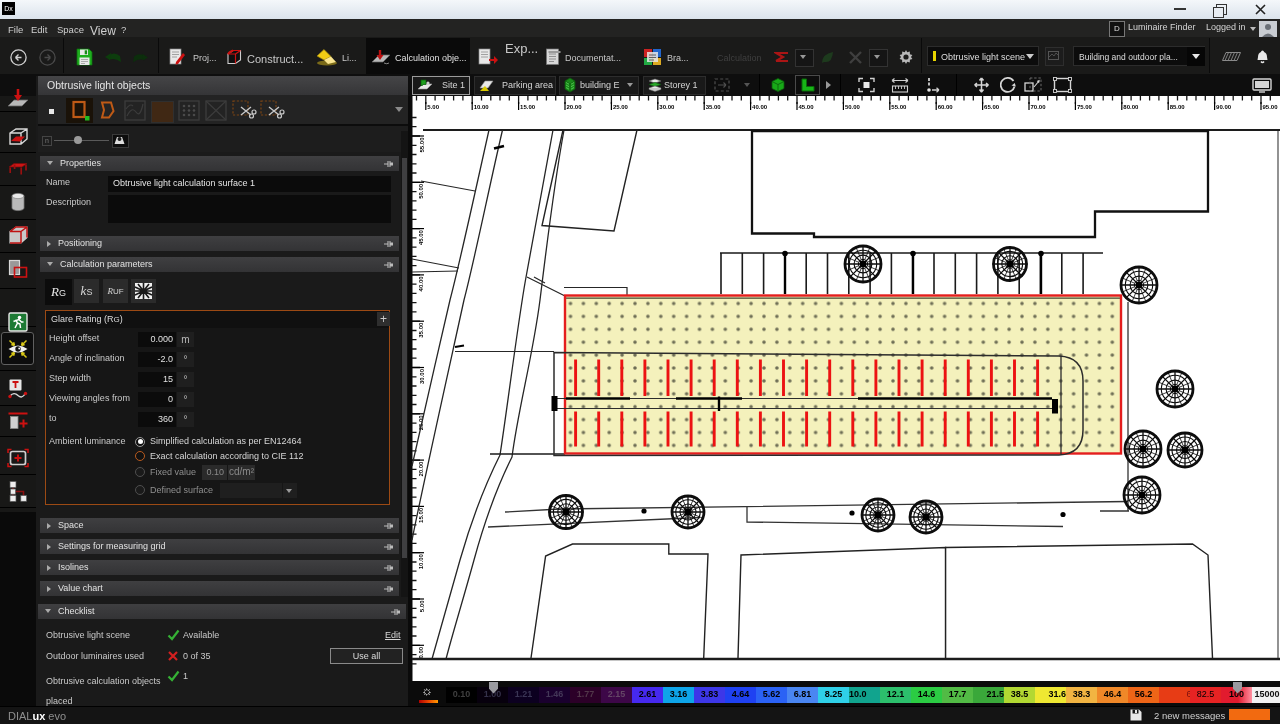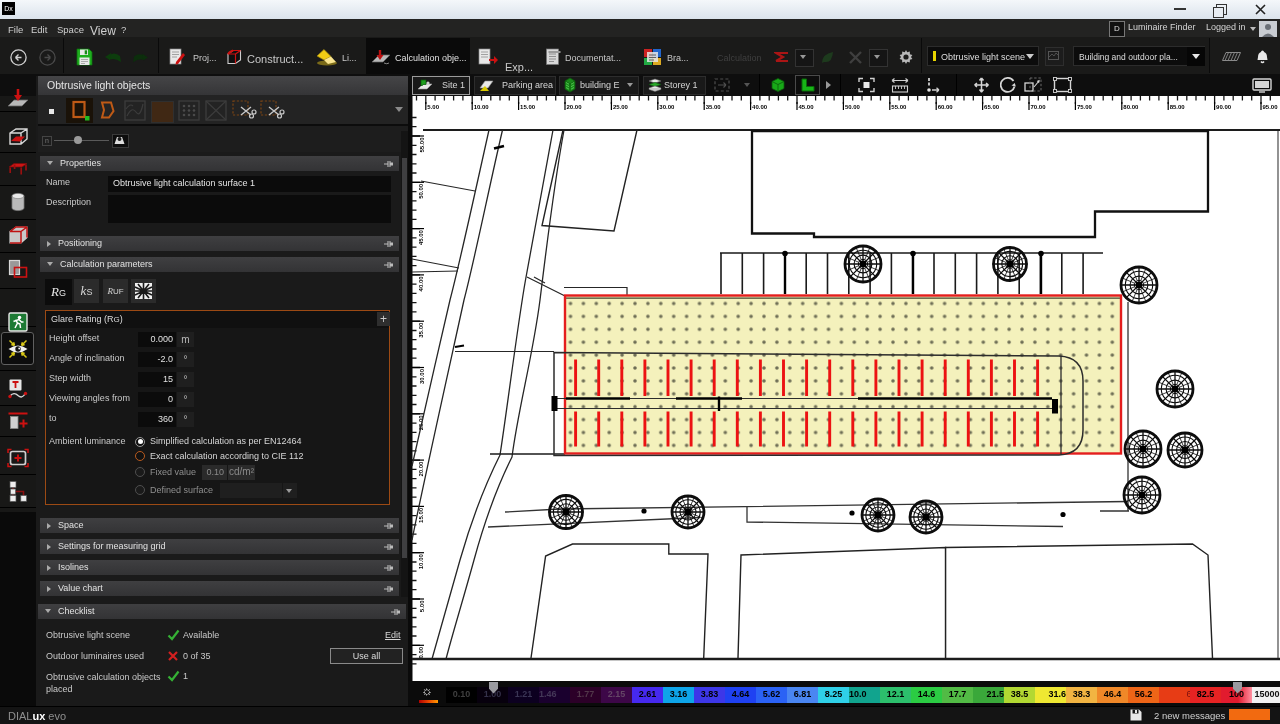--- a/index.html
+++ b/index.html
@@ -79,21 +79,21 @@
     <path d="M9,1 V8" stroke="#bb1111" stroke-width="2.4"></path>
     <path d="M5.5,6 L9,11 L12.5,6" fill="#bb1111"></path>
     <path d="M13,14 Q16,15.5 18,14" stroke="#888" stroke-width="1" fill="none"></path>
   </svg>
 <div style="position:absolute;left:395px;top:52.5px;color:#e0e0e0;font-size:9px">Calculation obje...</div>
 <svg style="position:absolute;left:478px;top:48px" width="20" height="18" viewBox="0 0 20 18">
     <rect x="1" y="1" width="11" height="15" fill="#e8e8e8" stroke="#888" stroke-width="0.7"></rect>
     <path d="M3,4 H10 M3,6.5 H10 M3,9 H10" stroke="#999" stroke-width="0.9"></path>
     <path d="M11,11 H16 V8 L20,12 L16,16 V13 H11 Z" fill="#cc1111"></path>
   </svg>
-<div style="position:absolute;left:505px;top:61px;color:#c8c8c8;font-size:11px">Exp...</div>
+<div style="position:absolute;left:505px;top:41px;color:#c8c8c8;font-size:13px">Exp...</div>
 <svg style="position:absolute;left:545px;top:48px" width="16" height="18" viewBox="0 0 16 18">
     <rect x="1.5" y="1" width="12" height="15.5" fill="#d8d8d8" stroke="#777" stroke-width="0.7"></rect>
     <rect x="3.5" y="3" width="12" height="2" fill="#9a9a9a"></rect>
     <path d="M4,6 H11 M4,8.5 H11 M4,11 H11 M4,13.5 H9" stroke="#888" stroke-width="0.9"></path>
   </svg>
 <div style="position:absolute;left:565px;top:52.5px;color:#c8c8c8;font-size:9px">Documentat...</div>
 <svg style="position:absolute;left:643px;top:48px" width="19" height="18" viewBox="0 0 19 18">
     <rect x="1" y="1" width="8" height="8" fill="#cc2222"></rect>
     <rect x="10" y="1" width="8" height="8" fill="#2266cc"></rect>
     <rect x="1" y="10" width="8" height="7" fill="#22aa44"></rect>
@@ -449,21 +449,21 @@
     <path d="M1.5,6.5 L5,10 L11.5,1.5" stroke="#35b135" stroke-width="2.2" fill="none"></path>
   </svg>
 <div style="position:absolute;left:183px;top:630px;color:#c9c9c9;font-size:9px">Available</div>
 <div style="position:absolute;left:385px;top:630px;color:#d8d8d8;font-size:9px;text-decoration:underline">Edit</div>
 <div style="position:absolute;left:46px;top:651px;color:#c9c9c9;font-size:9px">Outdoor luminaires used</div>
 <svg style="position:absolute;left:167px;top:650px" width="12" height="12" viewBox="0 0 12 12">
     <path d="M2,2 L10,10 M10,2 L2,10" stroke="#d42020" stroke-width="2.2"></path>
   </svg>
 <div style="position:absolute;left:183px;top:651px;color:#c9c9c9;font-size:9px">0 of 35</div>
 <div style="position:absolute;left:330px;top:648px;width:73px;height:16px;background:#222;border:1px solid #8a8a8a;color:#dcdcdc;font-size:9px;text-align:center;line-height:15px;box-sizing:border-box">Use all</div>
-<div style="position:absolute;left:46px;top:671px;width:130px;color:#c9c9c9;font-size:9px;line-height:12px">Obtrusive calculation objects placed</div>
+<div style="position:absolute;left:46px;top:671px;width:130px;color:#c9c9c9;font-size:9px;line-height:20px">Obtrusive calculation objects placed</div>
 <svg style="position:absolute;left:167px;top:670px" width="13" height="12" viewBox="0 0 13 12">
     <path d="M1.5,6.5 L5,10 L11.5,1.5" stroke="#35b135" stroke-width="2.2" fill="none"></path>
   </svg>
 <div style="position:absolute;left:183px;top:671px;color:#c9c9c9;font-size:9px">1</div>
 <div style="position:absolute;left:401px;top:131px;width:7px;height:466px;background:#141414"></div>
 <div style="position:absolute;left:402px;top:158px;width:5px;height:400px;background:#3f3f41"></div>
 <svg style="position:absolute;left:408px;top:96px" width="872" height="585" viewBox="408 96 872 585">
     <rect x="408" y="96" width="872" height="585" fill="#ffffff"></rect>
     <rect x="408" y="96" width="4.5" height="585" fill="#0a0a0a"></rect>
     <path d="M388.7,96 V100.5 M398,96 V100.5 M407.2,96 V100.5 M416.5,96 V100.5 M425.8,96 V104 M435.1,96 V100.5 M444.4,96 V100.5 M453.6,96 V100.5 M462.9,96 V100.5 M472.2,96 V104 M481.5,96 V100.5 M490.8,96 V100.5 M500,96 V100.5 M509.3,96 V100.5 M518.6,96 V104 M527.9,96 V100.5 M537.2,96 V100.5 M546.4,96 V100.5 M555.7,96 V100.5 M565,96 V104 M574.3,96 V100.5 M583.6,96 V100.5 M592.8,96 V100.5 M602.1,96 V100.5 M611.4,96 V104 M620.7,96 V100.5 M630,96 V100.5 M639.2,96 V100.5 M648.5,96 V100.5 M657.8,96 V104 M667.1,96 V100.5 M676.4,96 V100.5 M685.6,96 V100.5 M694.9,96 V100.5 M704.2,96 V104 M713.5,96 V100.5 M722.8,96 V100.5 M732,96 V100.5 M741.3,96 V100.5 M750.6,96 V104 M759.9,96 V100.5 M769.2,96 V100.5 M778.4,96 V100.5 M787.7,96 V100.5 M797,96 V104 M806.3,96 V100.5 M815.6,96 V100.5 M824.8,96 V100.5 M834.1,96 V100.5 M843.4,96 V104 M852.7,96 V100.5 M862,96 V100.5 M871.2,96 V100.5 M880.5,96 V100.5 M889.8,96 V104 M899.1,96 V100.5 M908.4,96 V100.5 M917.6,96 V100.5 M926.9,96 V100.5 M936.2,96 V104 M945.5,96 V100.5 M954.8,96 V100.5 M964,96 V100.5 M973.3,96 V100.5 M982.6,96 V104 M991.9,96 V100.5 M1001.2,96 V100.5 M1010.4,96 V100.5 M1019.7,96 V100.5 M1029,96 V104 M1038.3,96 V100.5 M1047.6,96 V100.5 M1056.8,96 V100.5 M1066.1,96 V100.5 M1075.4,96 V104 M1084.7,96 V100.5 M1094,96 V100.5 M1103.2,96 V100.5 M1112.5,96 V100.5 M1121.8,96 V104 M1131.1,96 V100.5 M1140.4,96 V100.5 M1149.6,96 V100.5 M1158.9,96 V100.5 M1168.2,96 V104 M1177.5,96 V100.5 M1186.8,96 V100.5 M1196,96 V100.5 M1205.3,96 V100.5 M1214.6,96 V104 M1223.9,96 V100.5 M1233.2,96 V100.5 M1242.4,96 V100.5 M1251.7,96 V100.5 M1261,96 V104 M1270.3,96 V100.5" stroke="#141414" stroke-width="1.3" fill="none"></path>
@@ -683,42 +683,42 @@
       <circle cx="926" cy="517" r="4.1" stroke-width="1"></circle>
       <path d="M926,517 L943,517 M926,517 L938,529 M926,517 L926,534 M926,517 L914,529 M926,517 L909,517 M926,517 L914,505 M926,517 L926,500 M926,517 L938,505" stroke-width="1.3"></path>
       <path d="M929.8,518.6 L940.6,523.1 M927.6,520.8 L932.1,531.6 M924.4,520.8 L919.9,531.6 M922.2,518.6 L911.4,523.1 M922.2,515.4 L911.4,510.9 M924.4,513.2 L919.9,502.4 M927.6,513.2 L932.1,502.4 M929.8,515.4 L940.6,510.9" stroke-width="0.8"></path>
       <circle cx="926" cy="517" r="3.4" fill="#000" stroke="none"></circle>
     </g>
   </svg>
 <div style="position:absolute;left:408px;top:681px;width:872px;height:25px;background:#0b0b0b"></div>
 <div style="position:absolute;left:446px;top:687px;width:31px;height:15.5px;background:#000000;color:#3f3f3f;font-size:9px;font-weight:bold;text-align:center;line-height:15.5px">0.10</div>
 <div style="position:absolute;left:477px;top:687px;width:31px;height:15.5px;background:#07000d;color:#35314a;font-size:9px;font-weight:bold;text-align:center;line-height:15.5px">1.00</div>
 <div style="position:absolute;left:508px;top:687px;width:31px;height:15.5px;background:#0c0020;color:#3a3555;font-size:9px;font-weight:bold;text-align:center;line-height:15.5px">1.21</div>
-<div style="position:absolute;left:539px;top:687px;width:31px;height:15.5px;background:#1a002e;color:#443758;font-size:9px;font-weight:bold;line-height:15.5px">1.46</div>
+<div style="position:absolute;left:539px;top:687px;width:31px;height:15.5px;background:#1a002e;color:#443758;font-size:9px;font-weight:bold;text-align:center;line-height:15.5px">1.46</div>
 <div style="position:absolute;left:570px;top:687px;width:31px;height:15.5px;background:#2c0028;color:#52374a;font-size:9px;font-weight:bold;text-align:center;line-height:15.5px">1.77</div>
 <div style="position:absolute;left:601px;top:687px;width:31px;height:15.5px;background:#3d0748;color:#644666;font-size:9px;font-weight:bold;text-align:center;line-height:15.5px">2.15</div>
 <div style="position:absolute;left:632px;top:687px;width:31px;height:15.5px;background:#4629ef;color:#000;font-size:9px;font-weight:bold;text-align:center;line-height:15.5px">2.61</div>
 <div style="position:absolute;left:663px;top:687px;width:31px;height:15.5px;background:#0ea5e9;color:#000;font-size:9px;font-weight:bold;text-align:center;line-height:15.5px">3.16</div>
 <div style="position:absolute;left:694px;top:687px;width:31px;height:15.5px;background:#3d37e8;color:#000;font-size:9px;font-weight:bold;text-align:center;line-height:15.5px">3.83</div>
 <div style="position:absolute;left:725px;top:687px;width:31px;height:15.5px;background:#1f41f2;color:#000;font-size:9px;font-weight:bold;text-align:center;line-height:15.5px">4.64</div>
 <div style="position:absolute;left:756px;top:687px;width:31px;height:15.5px;background:#2b62f5;color:#000;font-size:9px;font-weight:bold;text-align:center;line-height:15.5px">5.62</div>
 <div style="position:absolute;left:787px;top:687px;width:31px;height:15.5px;background:#4a86f2;color:#000;font-size:9px;font-weight:bold;text-align:center;line-height:15.5px">6.81</div>
 <div style="position:absolute;left:818px;top:687px;width:31px;height:15.5px;background:#2fd0e8;color:#000;font-size:9px;font-weight:bold;text-align:center;line-height:15.5px">8.25</div>
 <div style="position:absolute;left:849px;top:687px;width:31px;height:15.5px;background:#11a48e;color:#000;font-size:9px;font-weight:bold;text-align:left;line-height:15.5px">10.0</div>
 <div style="position:absolute;left:880px;top:687px;width:31px;height:15.5px;background:#2cbf6c;color:#000;font-size:9px;font-weight:bold;text-align:center;line-height:15.5px">12.1</div>
 <div style="position:absolute;left:911px;top:687px;width:31px;height:15.5px;background:#2bcc43;color:#000;font-size:9px;font-weight:bold;text-align:center;line-height:15.5px">14.6</div>
 <div style="position:absolute;left:942px;top:687px;width:31px;height:15.5px;background:#52bb45;color:#000;font-size:9px;font-weight:bold;text-align:center;line-height:15.5px">17.7</div>
 <div style="position:absolute;left:973px;top:687px;width:31px;height:15.5px;background:#3aa83a;color:#000;font-size:9px;font-weight:bold;text-align:right;line-height:15.5px">21.5</div>
 <div style="position:absolute;left:1004px;top:687px;width:31px;height:15.5px;background:#b2d832;color:#000;font-size:9px;font-weight:bold;text-align:center;line-height:15.5px">38.5</div>
 <div style="position:absolute;left:1035px;top:687px;width:31px;height:15.5px;background:#efe832;color:#000;font-size:9px;font-weight:bold;text-align:right;line-height:15.5px">31.6</div>
 <div style="position:absolute;left:1066px;top:687px;width:31px;height:15.5px;background:#f2b442;color:#000;font-size:9px;font-weight:bold;text-align:center;line-height:15.5px">38.3</div>
 <div style="position:absolute;left:1097px;top:687px;width:31px;height:15.5px;background:#f08828;color:#000;font-size:9px;font-weight:bold;text-align:center;line-height:15.5px">46.4</div>
 <div style="position:absolute;left:1128px;top:687px;width:31px;height:15.5px;background:#ee6517;color:#000;font-size:9px;font-weight:bold;text-align:center;line-height:15.5px">56.2</div>
 <div style="position:absolute;left:1159px;top:687px;width:45px;height:15.5px;background:#e73c15;color:#7a0f0f;font-size:9px;font-weight:normal;text-align:right;line-height:15.5px">68.1</div>
-<div style="position:absolute;left:1190px;top:687px;width:31px;height:15.5px;background:#e62323;color:#000;font-size:9px;font-weight:bold;text-align:center;line-height:15.5px">82.5</div>
+<div style="position:absolute;left:1190px;top:687px;width:31px;height:15.5px;background:#e62323;color:#000;font-size:9px;font-weight:normal;text-align:center;line-height:15.5px">82.5</div>
 <div style="position:absolute;left:1221px;top:687px;width:31px;height:15.5px;background:#e21b2e;background:linear-gradient(90deg,#e21b2e 0 55%,#ff8fa0);color:#000;font-size:9px;font-weight:bold;text-align:center;line-height:15.5px">100</div>
 <div style="position:absolute;left:1252px;top:687px;width:30px;height:15.5px;background:#f2f2f2;color:#111;font-size:9px;font-weight:bold;text-align:center;line-height:15.5px">15000</div>
 <div style="position:absolute;left:489px;top:681.5px;width:9px;height:12px;background:#9a9aa0;clip-path:polygon(0 0,100% 0,100% 60%,50% 100%,0 60%)"></div>
 <div style="position:absolute;left:1233px;top:681.5px;width:9px;height:12px;background:#9a9aa0;clip-path:polygon(0 0,100% 0,100% 60%,50% 100%,0 60%)"></div>
 <div style="position:absolute;left:419px;top:683px;width:16px;height:16px;color:#e8e8e8;font-size:13px;line-height:16px;text-align:center">☼</div>
 <div style="position:absolute;left:419px;top:699.5px;width:19px;height:3px;background:linear-gradient(90deg,#b00000,#e84400,#ff9900)"></div>
 <div style="position:absolute;left:0;top:706px;width:1280px;height:18px;background:#141414;border-top:1px solid #000;box-sizing:border-box"></div>
 <div style="position:absolute;left:8px;top:710px;font-size:11px;color:#8f8f8f">DIAL<span style="color:#fff;font-weight:bold">ux</span> evo</div>
 <svg style="position:absolute;left:1130px;top:709px" width="12" height="12" viewBox="0 0 12 12">
     <path d="M0.5,0.5 H9 L11.5,3 V11.5 H0.5 Z" fill="#e8e8e8"></path>

